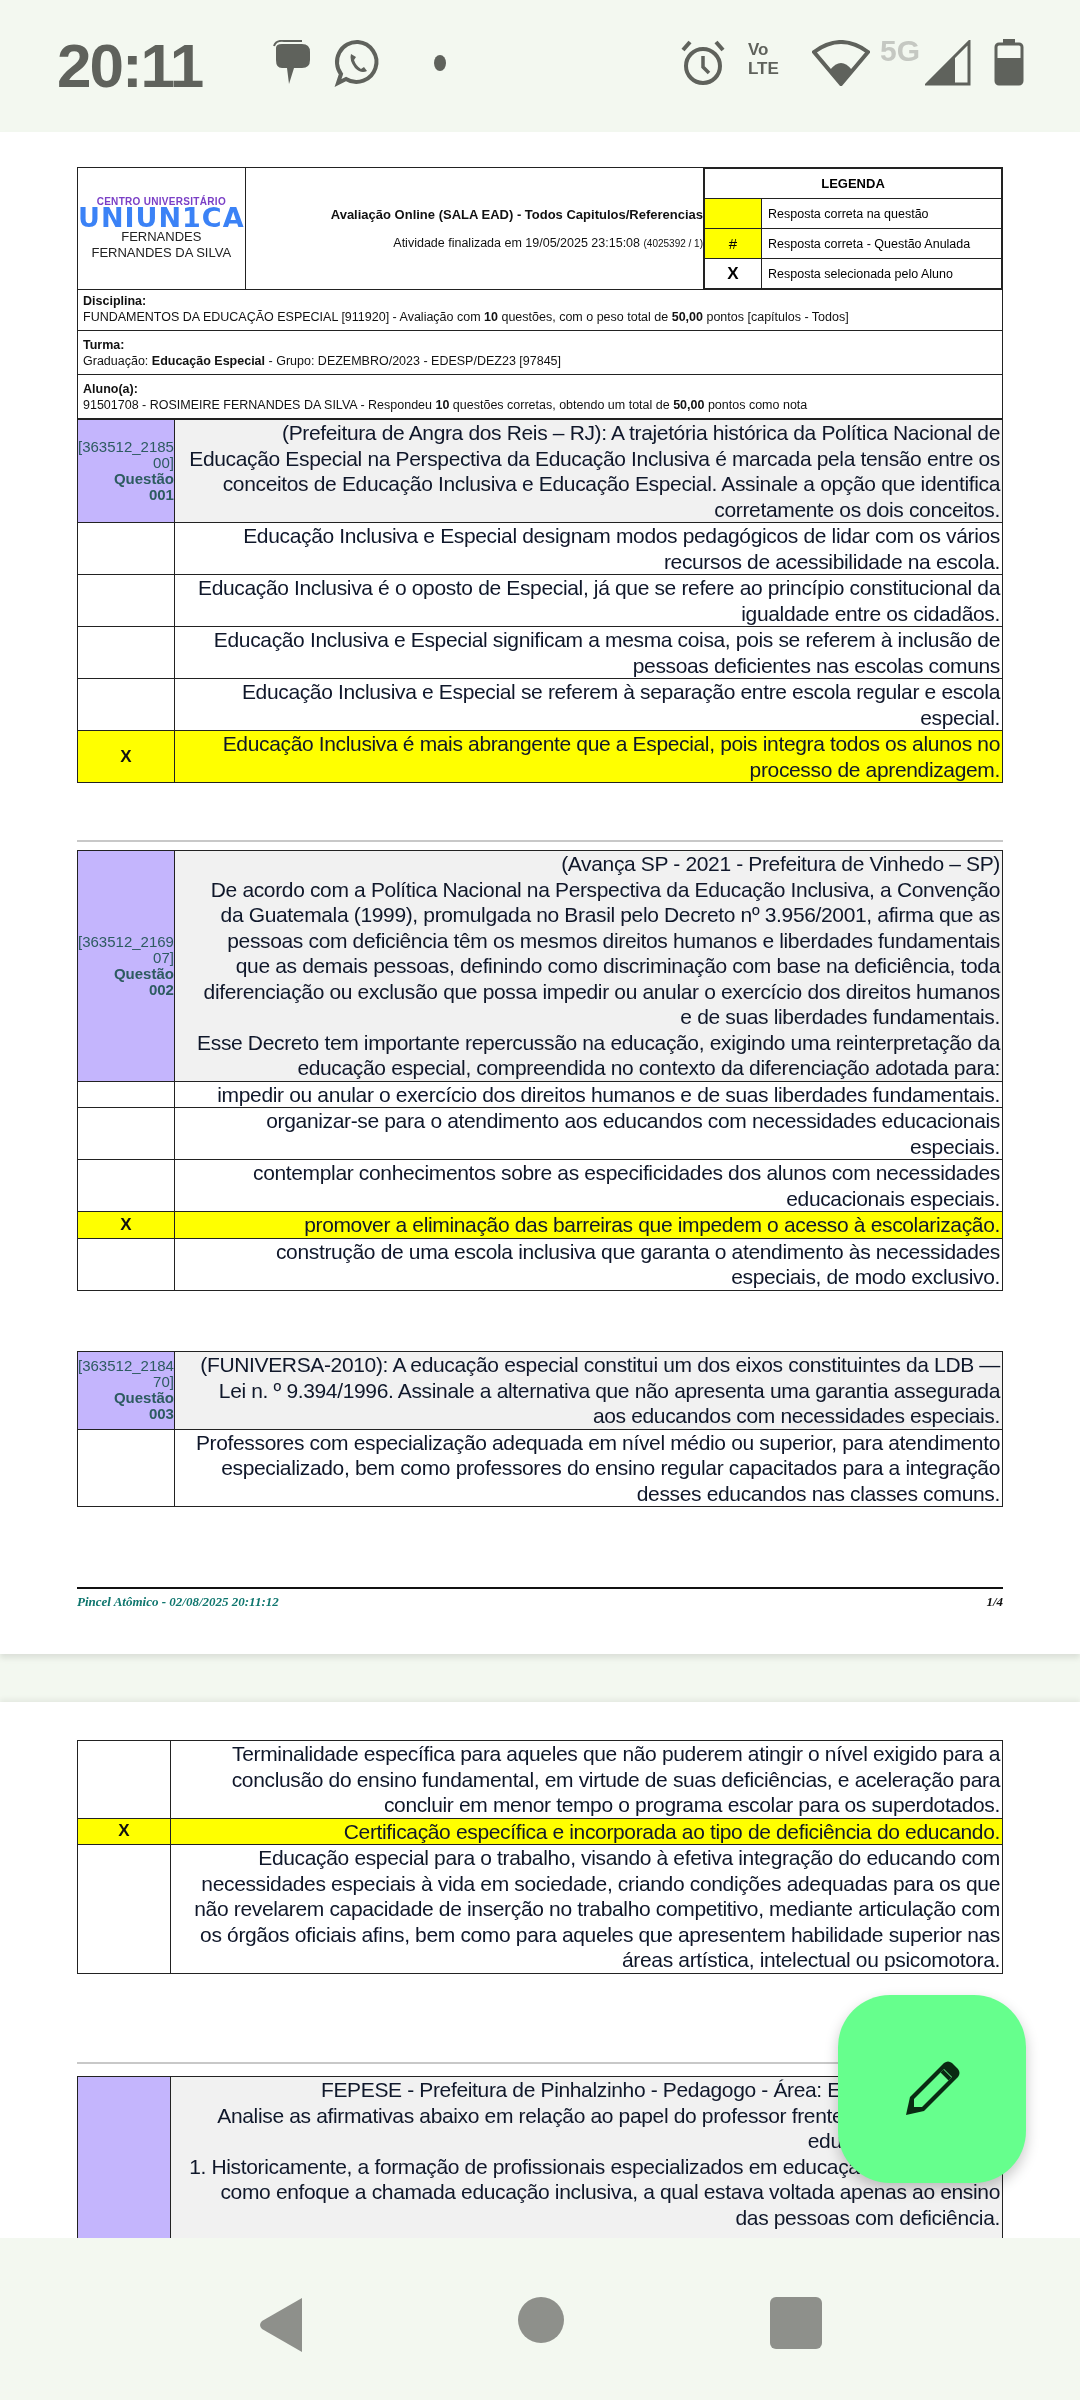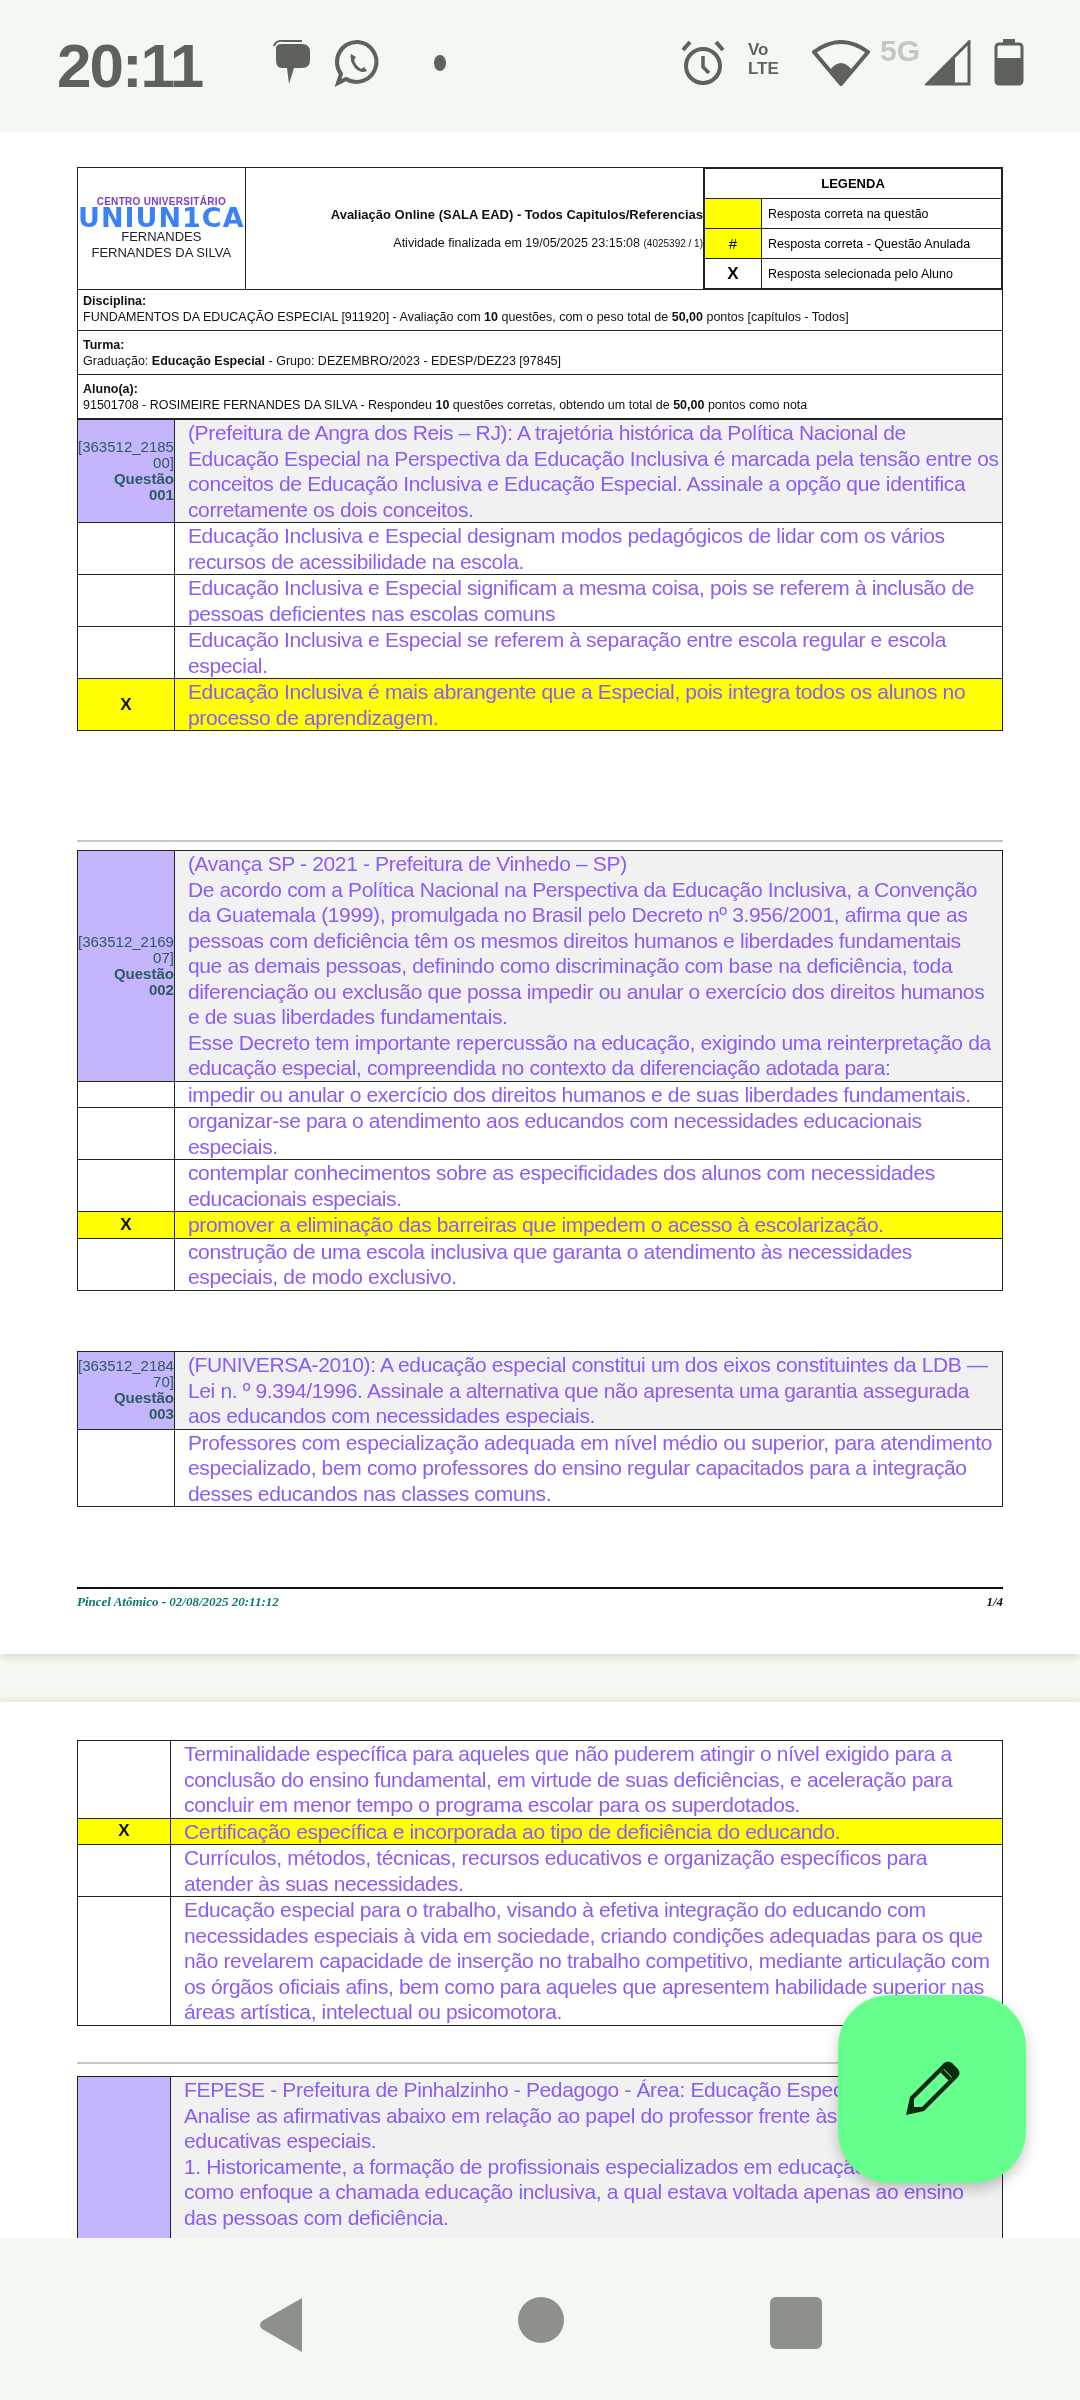--- a/index.html
+++ b/index.html
@@ -38,21 +38,21 @@
 
   .info { position: absolute; left: 77px; width: 926px; border: 1.5px solid #222; border-top: none; padding: 6px 5px 5px 5px; font-size: 12.5px; color: #111; line-height: 16px; font-family: "Liberation Sans Narrow", "Liberation Sans", sans-serif; transform-origin: left top; }
   .info b { font-weight: 700; }
   .info .lbl { font-weight: 700; display:block; }
 
   .q { position: absolute; left: 77px; width: 926px; }
   .q td { border: 1.5px solid #222; vertical-align: top; }
   .q .idcell { width: 93px; text-align: right; vertical-align: middle; font-size: 15px; color: #2d5b60; line-height: 16px; background: #c4b5fd; }
   .q .idcell b { display: block; font-weight: 700; }
   .q .stem { background: #f1f1f1; }
-  .q .txt { font-size: 21px; line-height: 25.5px; color: #8b5cf6; padding: 0 2px 0 13px; letter-spacing: -0.35px; }
+  .q .txt { font-size: 21px; line-height: 25.5px; color: #0f172a; padding: 0 2px 0 13px; letter-spacing: -0.35px; text-align: right; }
   .q .mark { width: 93px; text-align: center; vertical-align: middle; font-size: 17px; font-weight: 700; color: #111; }
   .sep { position: absolute; left: 77px; width: 926px; height: 2px; background: #c8c8c8; }
 
   .footer-line { position: absolute; left: 77px; top: 1455px; width: 926px; height: 1.5px; background: #111; }
   .footer-left { position: absolute; left: 77px; top: 1462px; font-family: "Liberation Serif", serif; font-style: italic; font-weight: 700; font-size: 13px; color: #0f766e; }
   .footer-right { position: absolute; right: 77px; top: 1462px; font-family: "Liberation Serif", serif; font-style: italic; font-weight: 700; font-size: 13px; color: #111; }
 
   
   .fab { position: absolute; left: 838px; top: 1995px; width: 188px; height: 188px; border-radius: 52px; background: #66ff8d; box-shadow: 0 6px 14px rgba(0,0,0,0.22); display: flex; align-items: center; justify-content: center; }
 
@@ -168,20 +168,24 @@
           <b>001</b>
         </td>
         <td class="txt stem">(Prefeitura de Angra dos Reis – RJ): A trajetória histórica da Política Nacional de Educação Especial na Perspectiva da Educação Inclusiva é marcada pela tensão entre os conceitos de Educação Inclusiva e Educação Especial. Assinale a opção que identifica corretamente os dois conceitos.</td>
       </tr>
       <tr>
             <td class="mark"></td>
             <td class="txt">Educação Inclusiva e Especial designam modos pedagógicos de lidar com os vários recursos de acessibilidade na escola.</td>
           </tr>
       <tr>
             <td class="mark"></td>
+            <td class="txt">Educação Inclusiva é o oposto de Especial, já que se refere ao princípio constitucional da igualdade entre os cidadãos.</td>
+          </tr>
+      <tr>
+            <td class="mark"></td>
             <td class="txt">Educação Inclusiva e Especial significam a mesma coisa, pois se referem à inclusão de pessoas deficientes nas escolas comuns</td>
           </tr>
       <tr>
             <td class="mark"></td>
             <td class="txt">Educação Inclusiva e Especial se referem à separação entre escola regular e escola especial.</td>
           </tr>
       <tr class="yellow">
             <td class="mark">X</td>
             <td class="txt">Educação Inclusiva é mais abrangente que a Especial, pois integra todos os alunos no processo de aprendizagem.</td>
           </tr>
@@ -257,24 +261,20 @@
           <tr>
             <td class="mark"></td>
             <td class="txt">Terminalidade específica para aqueles que não puderem atingir o nível exigido para a conclusão do ensino fundamental, em virtude de suas deficiências, e aceleração para concluir em menor tempo o programa escolar para os superdotados.</td>
           </tr>
       <tr class="yellow">
             <td class="mark">X</td>
             <td class="txt">Certificação específica e incorporada ao tipo de deficiência do educando.</td>
           </tr>
       <tr>
             <td class="mark"></td>
-            <td class="txt">Currículos, métodos, técnicas, recursos educativos e organização específicos para atender às suas necessidades.</td>
-          </tr>
-      <tr>
-            <td class="mark"></td>
             <td class="txt">Educação especial para o trabalho, visando à efetiva integração do educando com necessidades especiais à vida em sociedade, criando condições adequadas para os que não revelarem capacidade de inserção no trabalho competitivo, mediante articulação com os órgãos oficiais afins, bem como para aqueles que apresentem habilidade superior nas áreas artística, intelectual ou psicomotora.</td>
           </tr>
     </tbody>
       </table>
 
     <div class="sep" style="left:77px;top:360px"></div>
 
     <table class="q" style="top:374px">
       <tbody>
           <tr class="stem">

